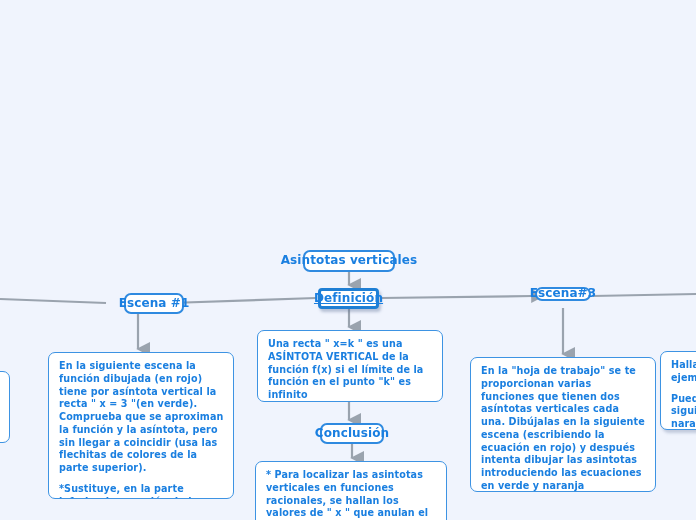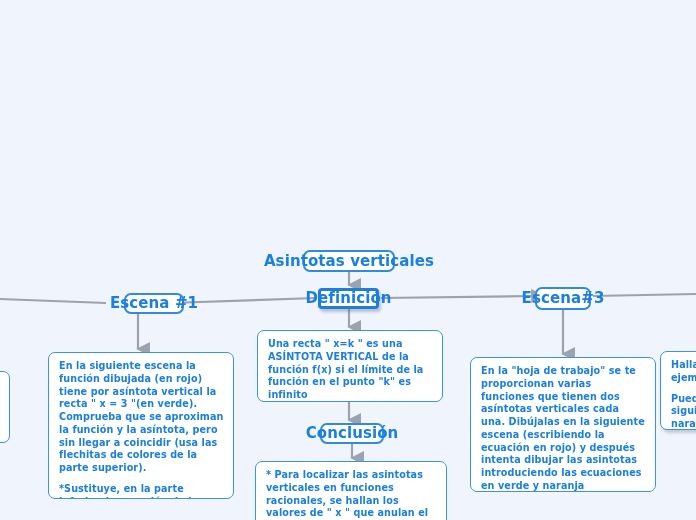--- a/index.html
+++ b/index.html
@@ -39,30 +39,31 @@
     color: #1a7fe0;
     font-weight: bold;
     letter-spacing: .1px;
   }
   .topic {
     border-radius: 7px;
     display: flex;
     align-items: center;
     justify-content: center;
     text-align: center;
-    font-size: 15px;
+    font-size: 12px;
     padding: 0 9px;
     white-space: nowrap;
     line-height: 1.1;
   }
   .topic.selected {
     border-width: 3px;
     border-color: #1f7fd4;
     border-radius: 4px;
     box-shadow: 2px 3px 3px rgba(90, 110, 150, .38);
+    text-decoration: underline;
   }
   .note {
     border-radius: 7px;
     border-width: 1.6px;
     border-color: #3d93e3;
     font-size: 9.6px;
     line-height: 1.33;
     padding: 7px 9px 7px 10px;
     text-align: left;
     overflow: hidden;
@@ -75,21 +76,21 @@
   }
   .note p:last-child {
     margin-bottom: 0;
   }
 
   
   #node-root        { left: 303px; top: 250px; width: 92px;  height: 22px; }
   #node-definicion  { left: 318px; top: 288px; width: 61px;  height: 21px; }
   #node-conclusion  { left: 320px; top: 423px; width: 64px;  height: 21px; border-radius: 7px; }
   #node-escena1     { left: 124px; top: 293px; width: 60px;  height: 21px; }
-  #node-escena3     { left: 535px; top: 287px; width: 56px;  height: 23px; }
+  #node-escena3     { left: 535px; top: 287px; width: 56px;  height: 14px; }
 
   #note-definicion  { left: 257px; top: 330px; width: 186px; height: 72px; }
   #note-conclusion  { left: 255px; top: 461px; width: 192px; height: 72px; }
   #note-escena1     { left: 48px;  top: 352px; width: 186px; height: 147px; }
   #note-escena3     { left: 470px; top: 357px; width: 186px; height: 135px; }
   #note-escena3b    { left: 660px; top: 351px; width: 120px; height: 79px;
                       box-shadow: 2px 3px 3px rgba(90,110,150,.30); }
   #note-escena1b    { left: -52px; top: 371px; width: 62px;  height: 72px; }
 </style>
 </head>

